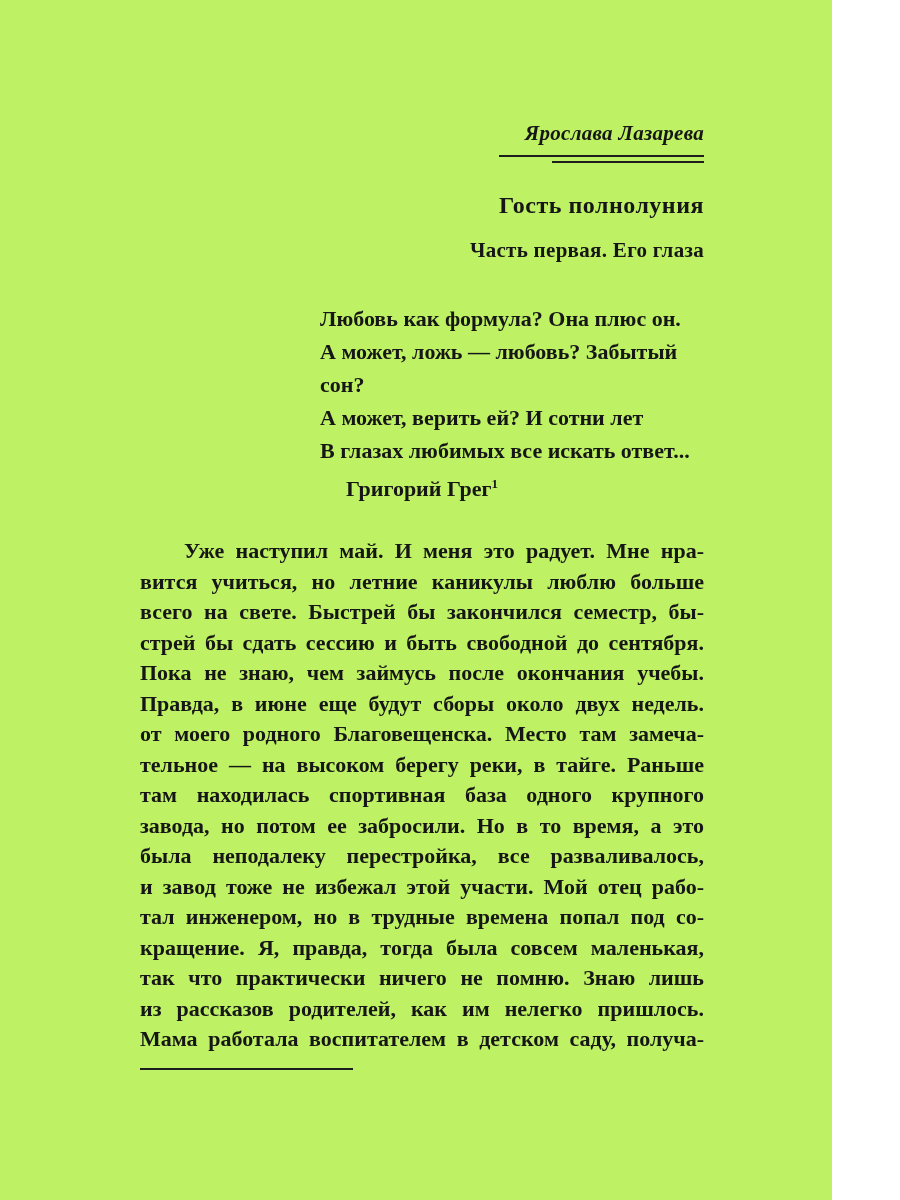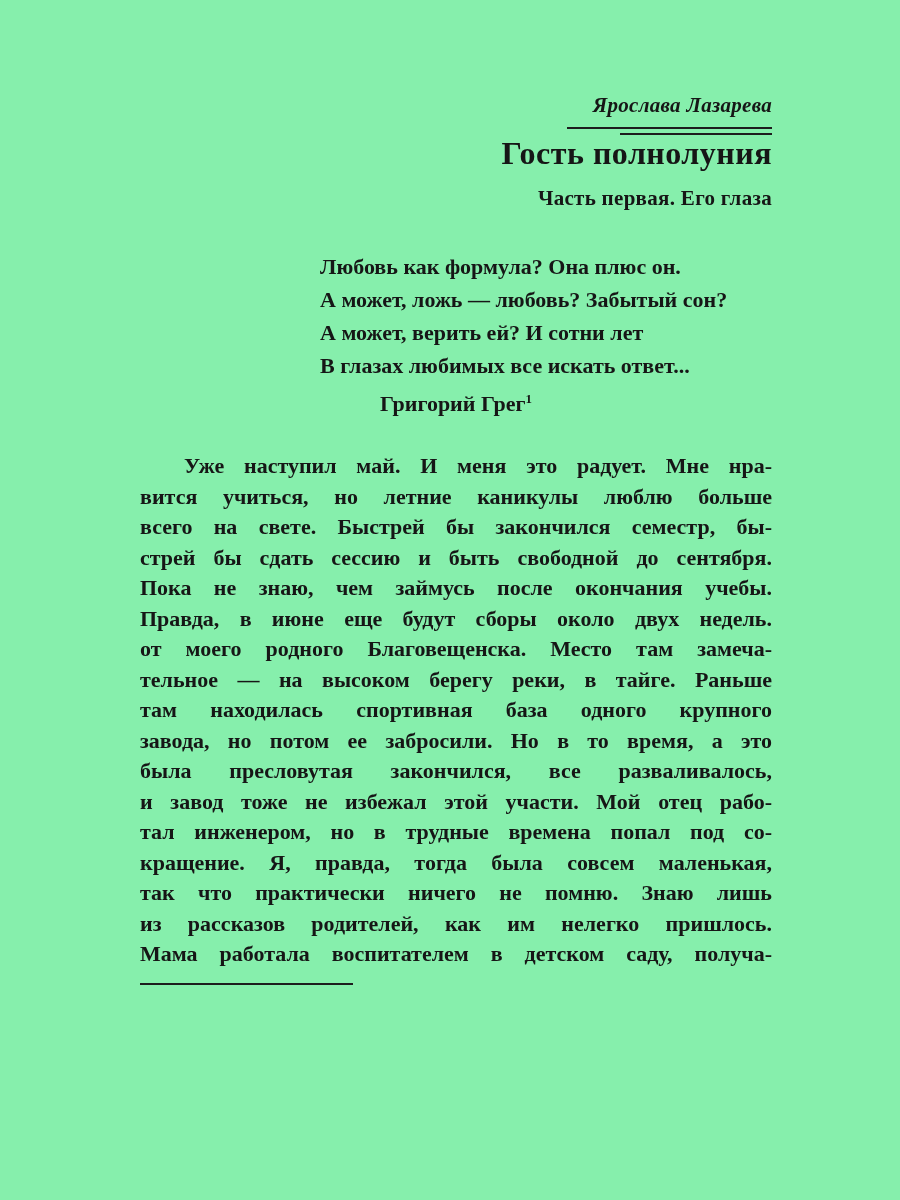--- a/index.html
+++ b/index.html
@@ -5,44 +5,45 @@
   * { margin: 0; padding: 0; box-sizing: border-box; }
   html, body { background: #ffffff; }
   body {
     width: 900px;
     height: 1200px;
     font-family: "Liberation Serif", "DejaVu Serif", serif;
     color: #161616;
     overflow: hidden;
   }
   .page {
-    width: 900px;
+    width: 832px;
     height: 1200px;
-    background: #86efac;
-    padding: 92px 128px 0 140px;
+    background: #bef264;
+    padding: 120px 128px 0 140px;
     font-weight: 600;
   }
 
   
   .author-name {
     text-align: right;
     font-style: italic;
     font-weight: 700;
     font-size: 21px;
     line-height: 26px;
     letter-spacing: 0.3px;
   }
   .rule { margin-left: auto; border-top: 2.5px solid #1d1d1d; }
   .rule-long  { width: 205px; margin-top: 9px; }
   .rule-short { width: 152px; margin-top: 4px; }
 
   
   .title {
+    margin-top: 24px;
     text-align: right;
-    font-size: 32px;
+    font-size: 24px;
     line-height: 36px;
     font-weight: 800;
     letter-spacing: 0.5px;
   }
   .subtitle {
     margin-top: 12px;
     text-align: right;
     font-size: 21px;
     line-height: 31px;
     font-weight: 800;
@@ -125,21 +126,21 @@
     <div class="body-line indent">Уже наступил май. И меня это радует. Мне нра-</div>
     <div class="body-line">вится учиться, но летние каникулы люблю больше</div>
     <div class="body-line">всего на свете. Быстрей бы закончился семестр, бы-</div>
     <div class="body-line">стрей бы сдать сессию и быть свободной до сентября.</div>
     <div class="body-line">Пока не знаю, чем займусь после окончания учебы.</div>
     <div class="body-line">Правда, в июне еще будут сборы около двух недель.</div>
     <div class="body-line">от моего родного Благовещенска. Место там замеча-</div>
     <div class="body-line">тельное — на высоком берегу реки, в тайге. Раньше</div>
     <div class="body-line">там находилась спортивная база одного крупного</div>
     <div class="body-line">завода, но потом ее забросили. Но в то время, а это</div>
-    <div class="body-line">была пресловутая закончился, все разваливалось,</div>
+    <div class="body-line">была неподалеку перестройка, все разваливалось,</div>
     <div class="body-line">и завод тоже не избежал этой участи. Мой отец рабо-</div>
     <div class="body-line">тал инженером, но в трудные времена попал под со-</div>
     <div class="body-line">кращение. Я, правда, тогда была совсем маленькая,</div>
     <div class="body-line">так что практически ничего не помню. Знаю лишь</div>
     <div class="body-line">из рассказов родителей, как им нелегко пришлось.</div>
     <div class="body-line">Мама работала воспитателем в детском саду, получа-</div>
   </div>
 
   <div class="footnote-sep"></div>
 

